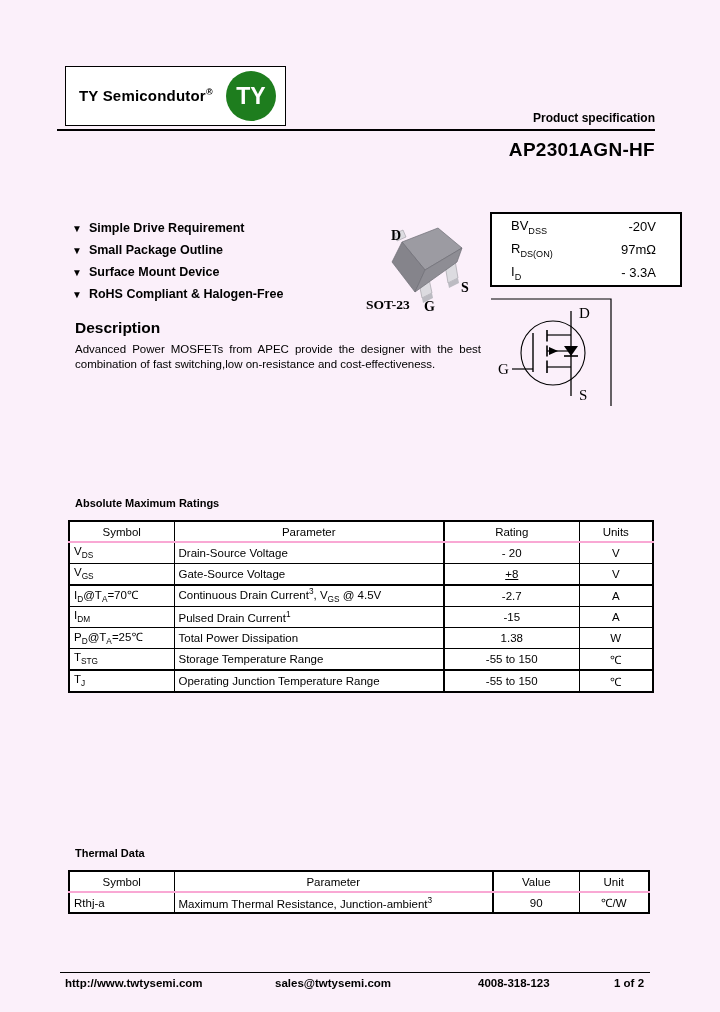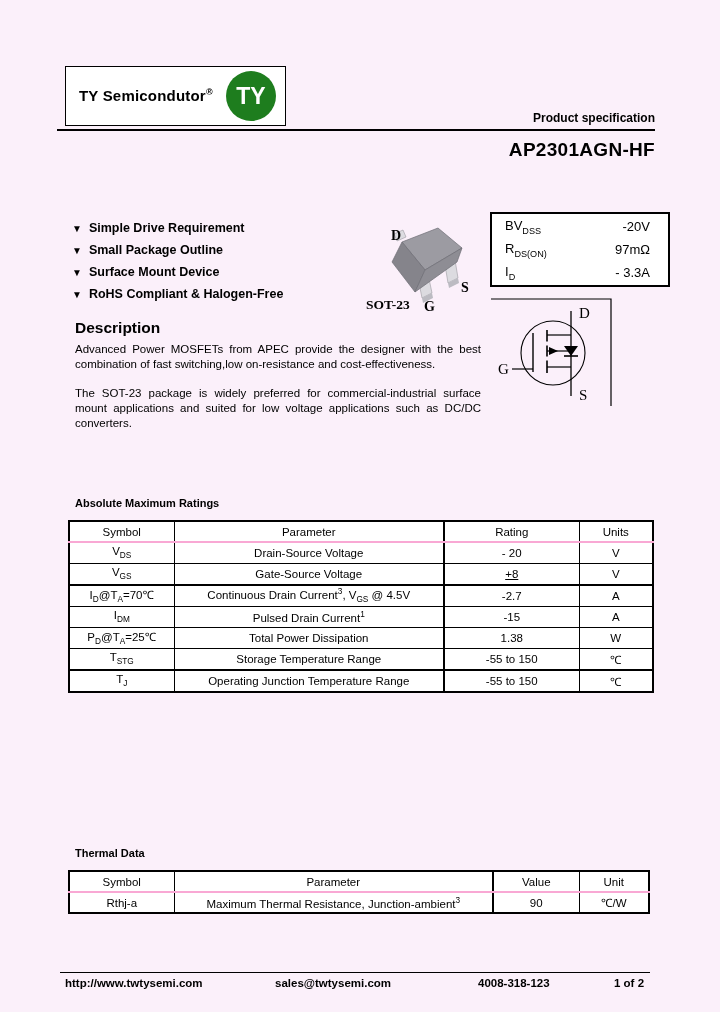--- a/index.html
+++ b/index.html
@@ -16,41 +16,41 @@
   #header-rule{position:absolute;left:57px;top:129px;width:598px;height:0;border-top:2px solid #000;}
   #part-number{position:absolute;right:65px;top:139px;font-size:19px;font-weight:bold;letter-spacing:.3px;}
 
   
   #features{position:absolute;left:72px;top:217px;}
   .feature{height:22px;display:flex;align-items:center;font-size:12.5px;font-weight:bold;}
   .feature .bullet{font-size:10px;margin-right:7px;}
 
   
   #quick-specs{position:absolute;left:490px;top:212px;width:160px;height:69px;border:2px solid #000;background:#fff;
-    display:flex;flex-direction:column;justify-content:space-around;padding:1px 8px;}
+    display:flex;flex-direction:column;justify-content:space-around;padding:1px 14px;}
   .qrow{display:flex;justify-content:space-between;align-items:center;padding:0 10px 0 5px;font-size:13px;height:22px;}
   .qrow sub{font-size:70%;}
   .qv{font-size:13px;}
 
   
   #desc-heading{position:absolute;left:75px;top:319px;font-size:15.5px;font-weight:bold;}
   .desc-para{position:absolute;left:75px;width:406px;font-size:11.5px;line-height:15px;text-align:justify;}
   #desc-p1{top:342px;}
   #desc-p2{top:386px;}
 
   
   .section-heading{position:absolute;left:75px;font-size:11px;font-weight:bold;}
 
   
   table.dtable{border-collapse:collapse;background:#fff;position:absolute;table-layout:fixed;}
   .dtable th,.dtable td{border:1px solid #000;font-size:11.5px;font-weight:normal;height:19px;
     padding:0 4px;overflow:hidden;white-space:nowrap;}
   .dtable th{text-align:center;border-bottom:2px solid #f9a8d4;}
   .dtable{border:2px solid #000;}
-  .dtable td:nth-child(1),.dtable td:nth-child(2){text-align:center;}
+  .dtable td:nth-child(1),.dtable td:nth-child(2){text-align:left;}
   .dtable td:nth-child(3),.dtable td:nth-child(4){text-align:center;}
   .dtable th:nth-child(2),.dtable td:nth-child(2){border-right:2px solid #000;}
   #amr-table{left:68px;top:520px;width:584px;}
   #amr-table td{height:20px;}
   #amr-table tbody tr:nth-child(2) td,#amr-table tbody tr:nth-child(6) td{border-bottom:2px solid #000;}
   #thermal-table{left:68px;top:870px;width:580px;}
   sub{font-size:72%;}
   sup{font-size:72%;}
   .ul{text-decoration:underline;}
   #amr-heading{top:497px;}
@@ -153,21 +153,20 @@
     <polygon points="79,53 93,53 86,63" fill="#000"></polygon>
     <line x1="79" y1="63" x2="93" y2="63" stroke="#000" stroke-width="1.6"></line>
 
     <text x="94" y="25" font-family="Liberation Serif,serif" font-size="15">D</text>
     <text x="94" y="107" font-family="Liberation Serif,serif" font-size="15">S</text>
     <text x="13" y="81" font-family="Liberation Serif,serif" font-size="15">G</text>
   </svg>
 
   <div id="desc-heading">Description</div>
   <div id="desc-p1" class="desc-para">Advanced Power MOSFETs from APEC provide the designer with the best combination of fast switching,low on-resistance and cost-effectiveness.</div>
-  <div id="desc-p2" class="desc-para">The SOT-23 package is widely preferred for commercial-industrial surface mount applications and suited for low voltage applications such as DC/DC converters.</div>
 
   <div id="amr-heading" class="section-heading">Absolute Maximum Ratings</div>
   <table id="amr-table" class="dtable">
     <colgroup>
         <col style="width:105px">
         <col style="width:270px">
         <col style="width:135px">
         <col style="width:74px">
       </colgroup>
     <thead>

